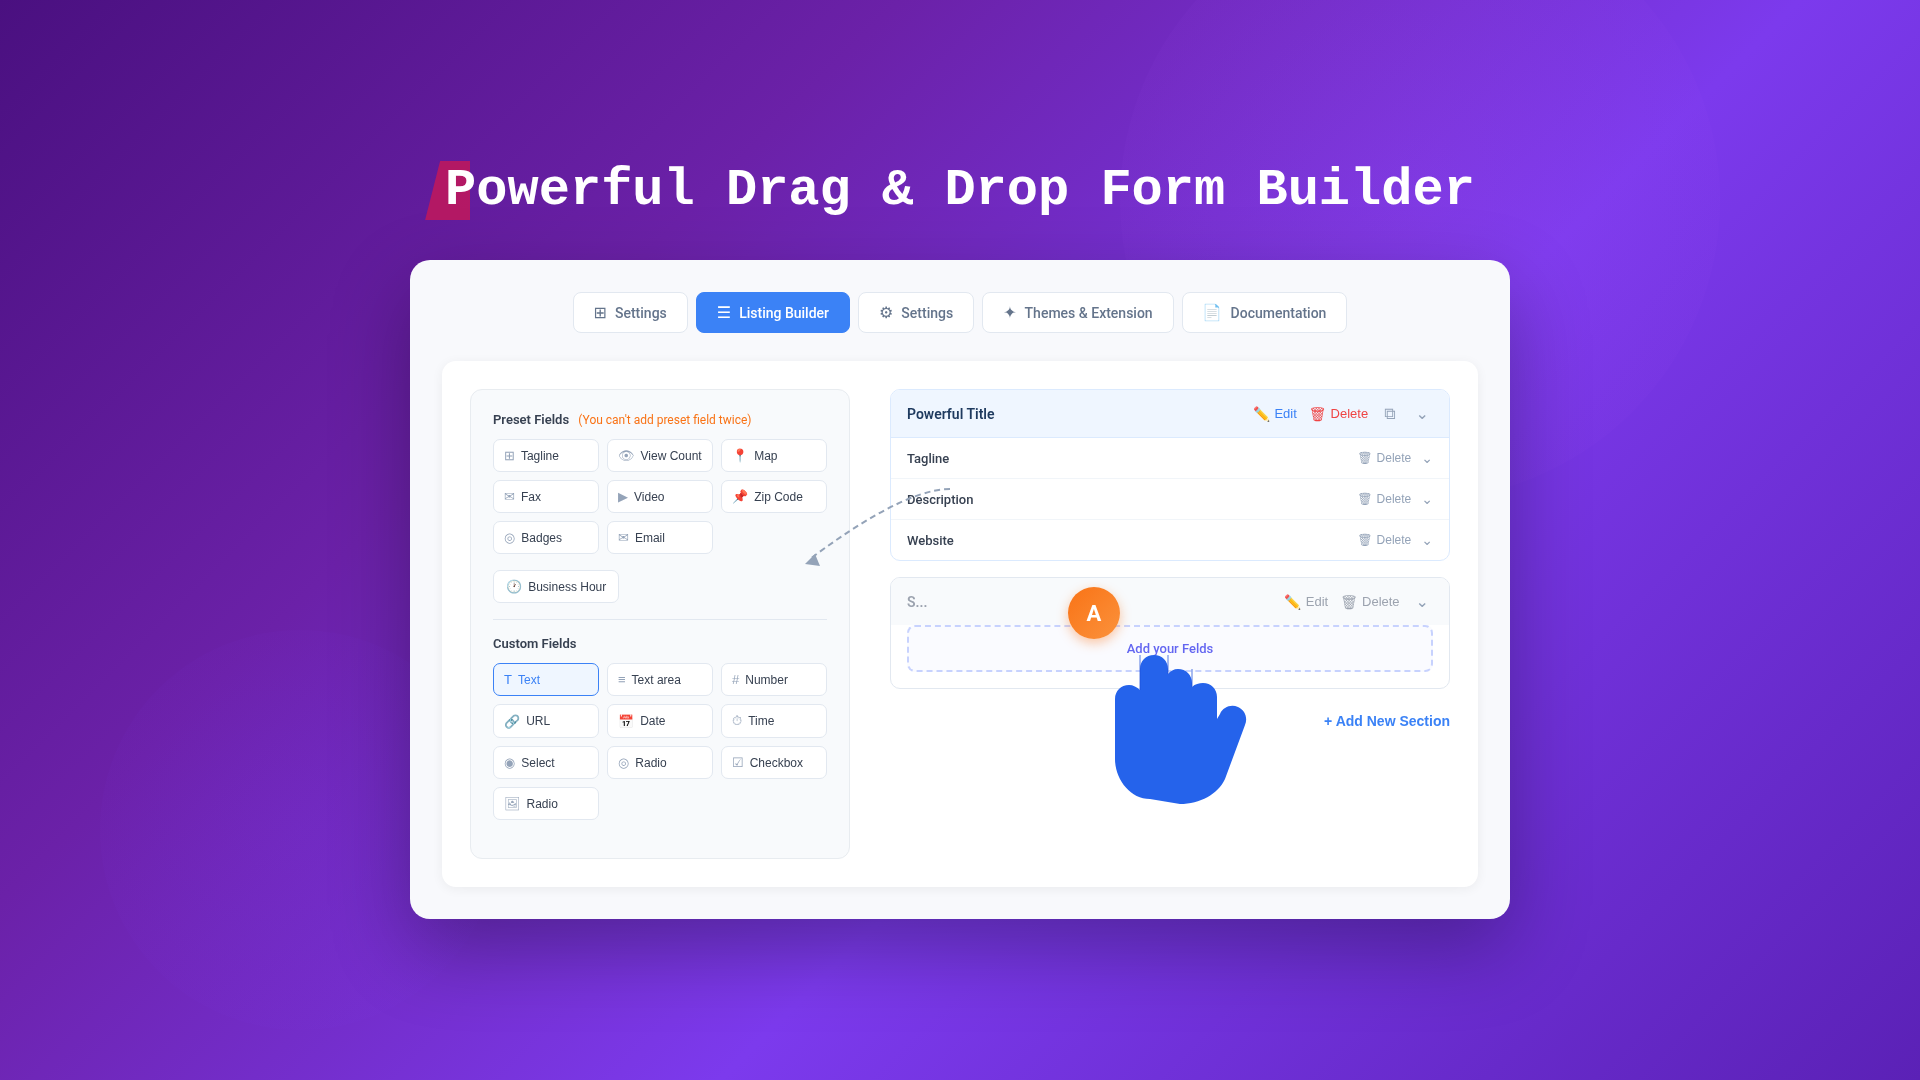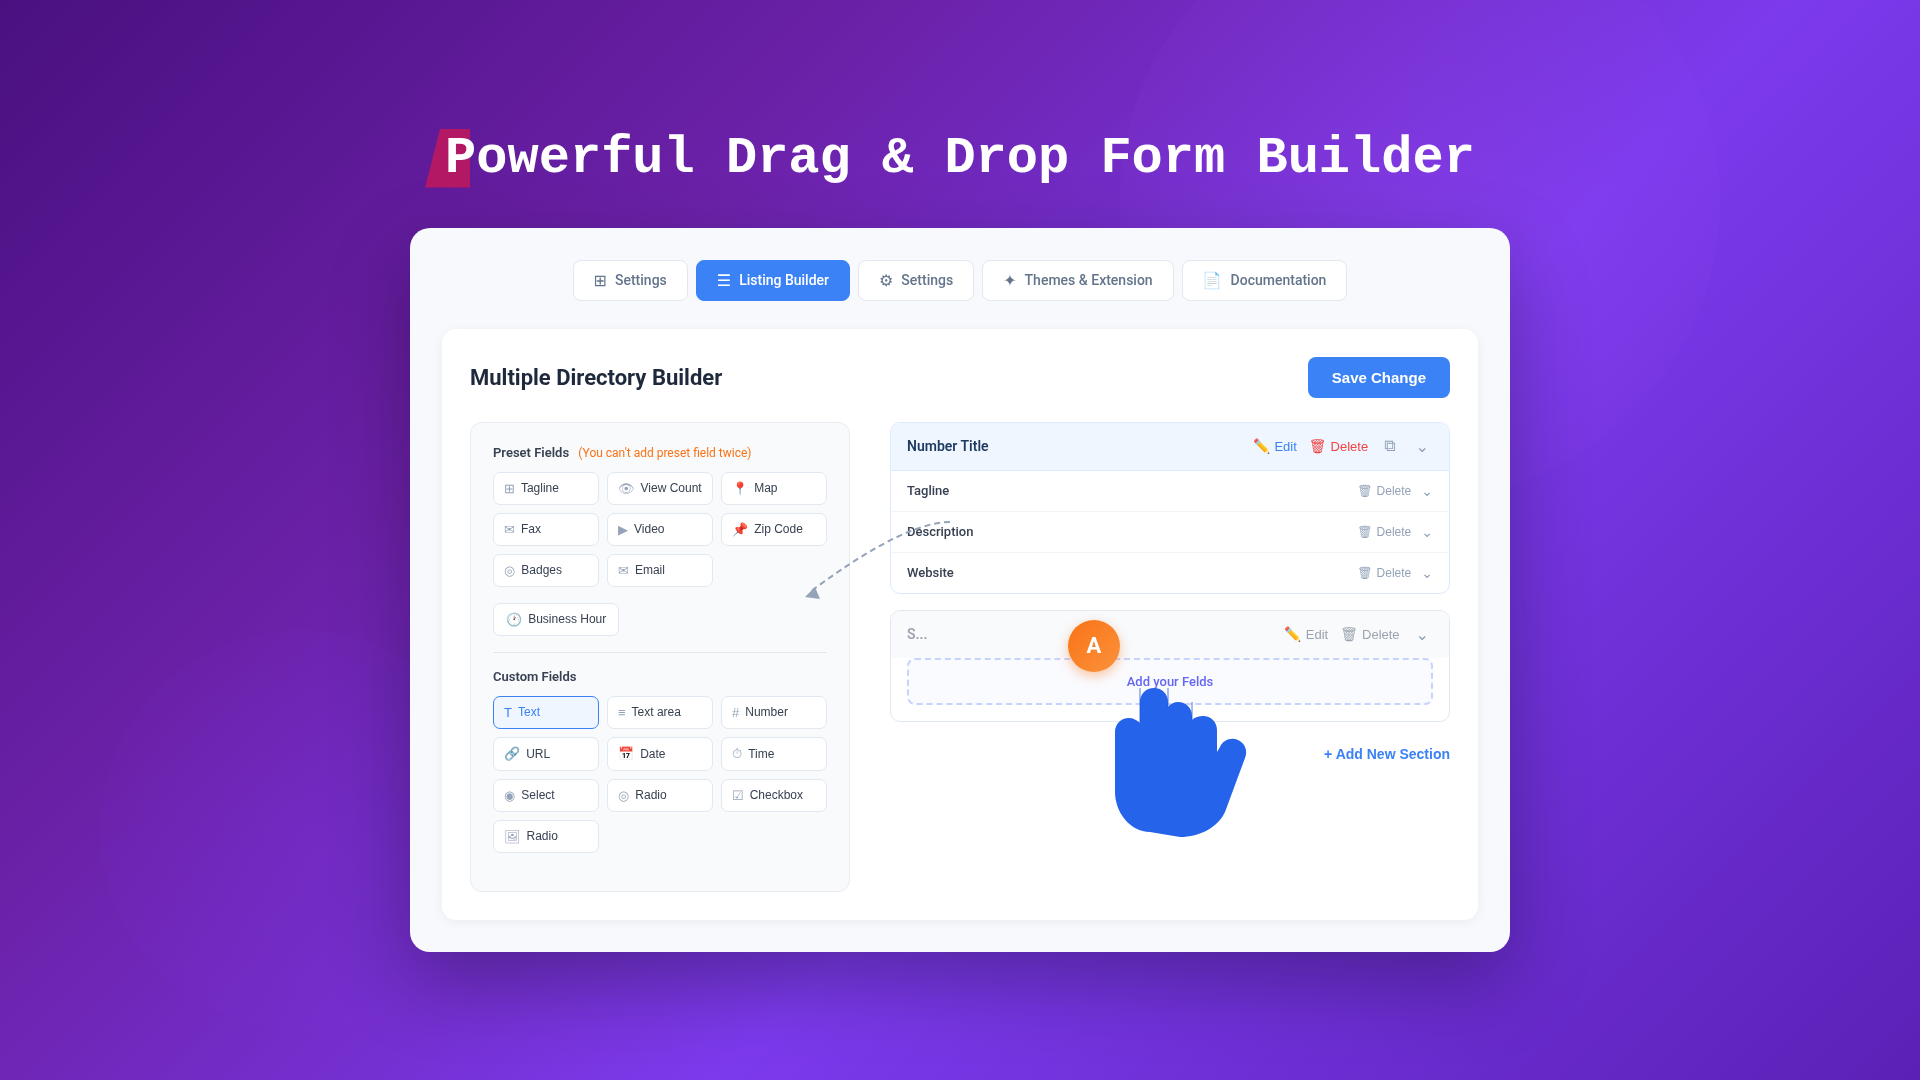--- a/index.html
+++ b/index.html
@@ -419,24 +419,20 @@
         <span class="nav-tab-icon">✦</span>
         <span>Themes &amp; Extension</span>
       </div>
       <div class="nav-tab">
         <span class="nav-tab-icon">📄</span>
         <span>Documentation</span>
       </div>
     </div>
 
     <div class="builder-area">
-      <div class="builder-header">
-        <h2 class="builder-title">Multiple Directory Builder</h2>
-        <button class="save-btn">Save Change</button>
-      </div>
 
       <div class="builder-columns">
 
         <div class="left-panel">
           <div style="margin-bottom:14px;">
             <div class="panel-section-title">
               <span>Preset Fields</span>
               <span class="preset-note">(You can't add preset field twice)</span>
             </div>
             <div class="field-grid">
@@ -525,21 +521,21 @@
                 <span>Radio</span>
               </button>
             </div>
           </div>
         </div>
 
         <div class="right-panel relative-wrapper">
 
           <div class="section-card">
             <div class="section-header">
-              <span class="section-title-text">Number Title</span>
+              <span class="section-title-text">Powerful Title</span>
               <div class="section-actions">
                 <button class="action-btn edit">
                   <span class="action-btn-icon">✏️</span>
                   <span>Edit</span>
                 </button>
                 <button class="action-btn delete">
                   <span class="action-btn-icon">🗑</span>
                   <span>Delete</span>
                 </button>
                 <button class="copy-btn">⧉</button>

